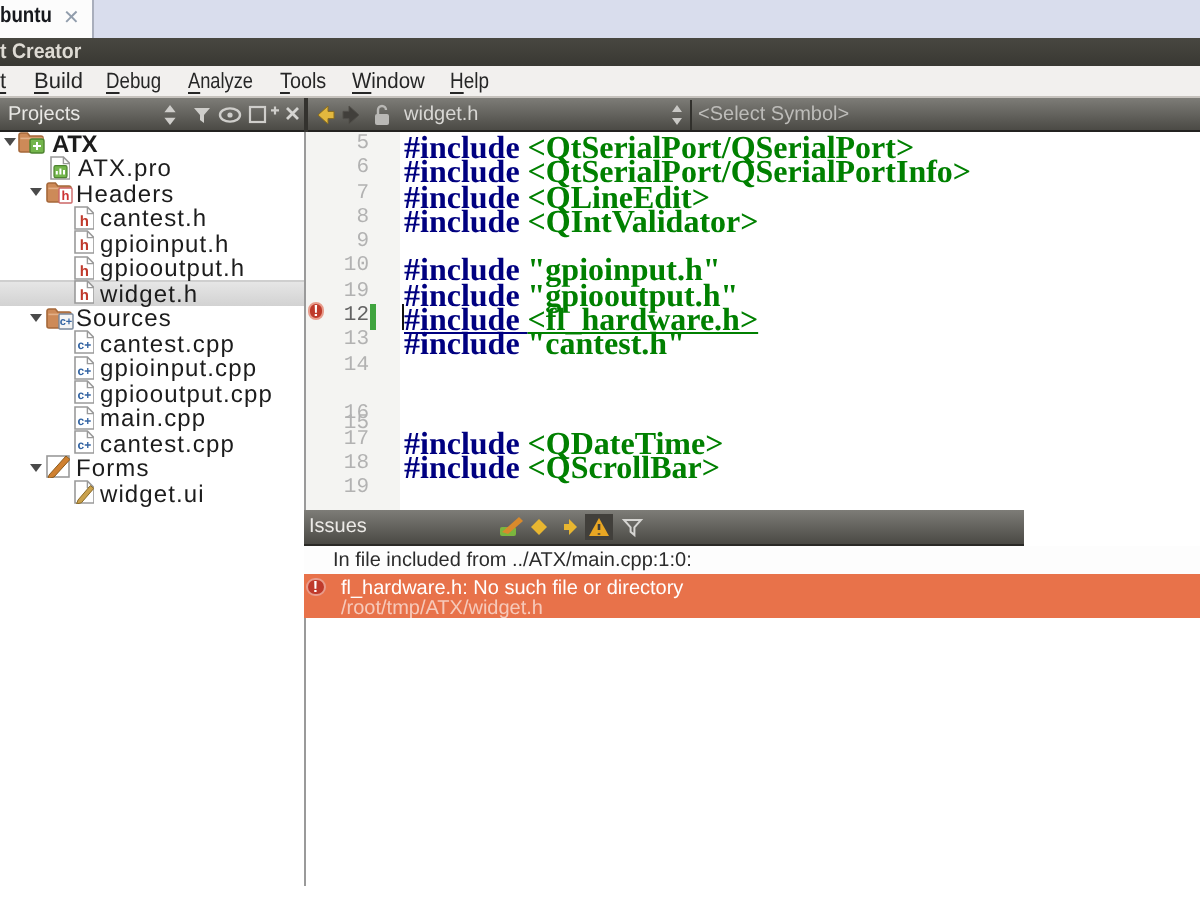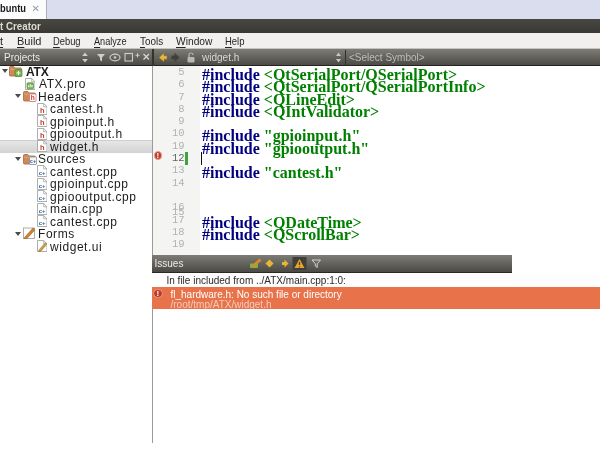--- a/index.html
+++ b/index.html
@@ -186,20 +186,21 @@
 <div class="ln" style="top:90.5px">7</div>
 <div class="cl" style="top:90.5px"><span class="d" style="">#include </span><span class="g" style="">&lt;QLineEdit&gt;</span></div>
 <div class="ln" style="top:102.8px">8</div>
 <div class="cl" style="top:102.8px"><span class="d" style="">#include </span><span class="g" style="">&lt;QIntValidator&gt;</span></div>
 <div class="ln" style="top:115.1px">9</div>
 <div class="ln" style="top:127.4px">10</div>
 <div class="cl" style="top:127.4px"><span class="d" style="">#include </span><span class="g" style="">"gpioinput.h"</span></div>
 <div class="ln" style="top:139.7px">19</div>
 <div class="cl" style="top:139.7px"><span class="d" style="">#include </span><span class="g" style="">"gpiooutput.h"</span></div>
 <div class="ln" style="top:152.0px;color:#636363">12</div>
+<div class="cl" style="top:152.0px"><span class="d" style="text-decoration:underline;">#include </span><span class="g" style="text-decoration:underline;">&lt;fl_hardware.h&gt;</span></div>
 <div class="ln" style="top:164.3px">13</div>
 <div class="cl" style="top:164.3px"><span class="d" style="">#include </span><span class="g" style="">"cantest.h"</span></div>
 <div class="ln" style="top:176.6px">14</div>
 <div class="ln" style="top:206px">15</div>
 <div class="ln" style="top:201.2px">16</div>
 <div class="ln" style="top:213.5px">17</div>
 <div class="cl" style="top:213.5px"><span class="d" style="">#include </span><span class="g" style="">&lt;QDateTime&gt;</span></div>
 <div class="ln" style="top:225.8px">18</div>
 <div class="cl" style="top:225.8px"><span class="d" style="">#include </span><span class="g" style="">&lt;QScrollBar&gt;</span></div>
 <div class="ln" style="top:238.1px">19</div>

